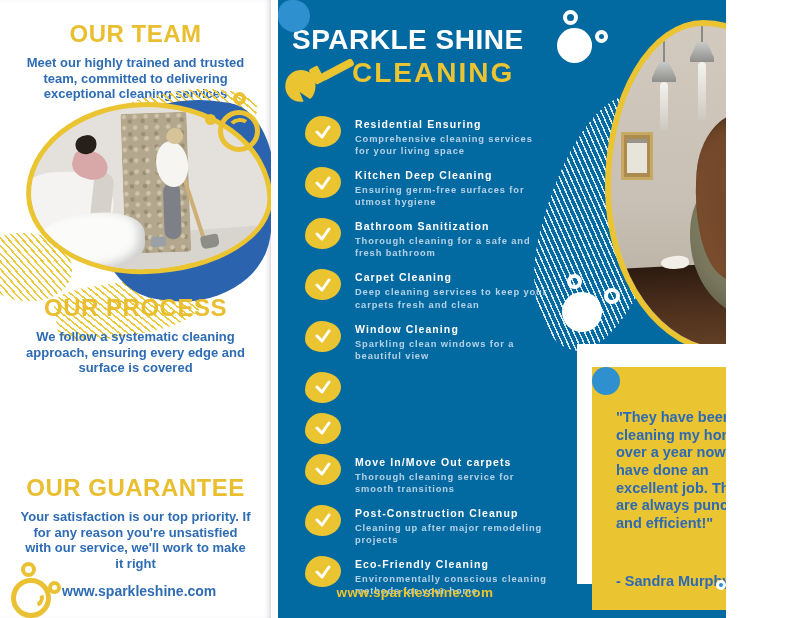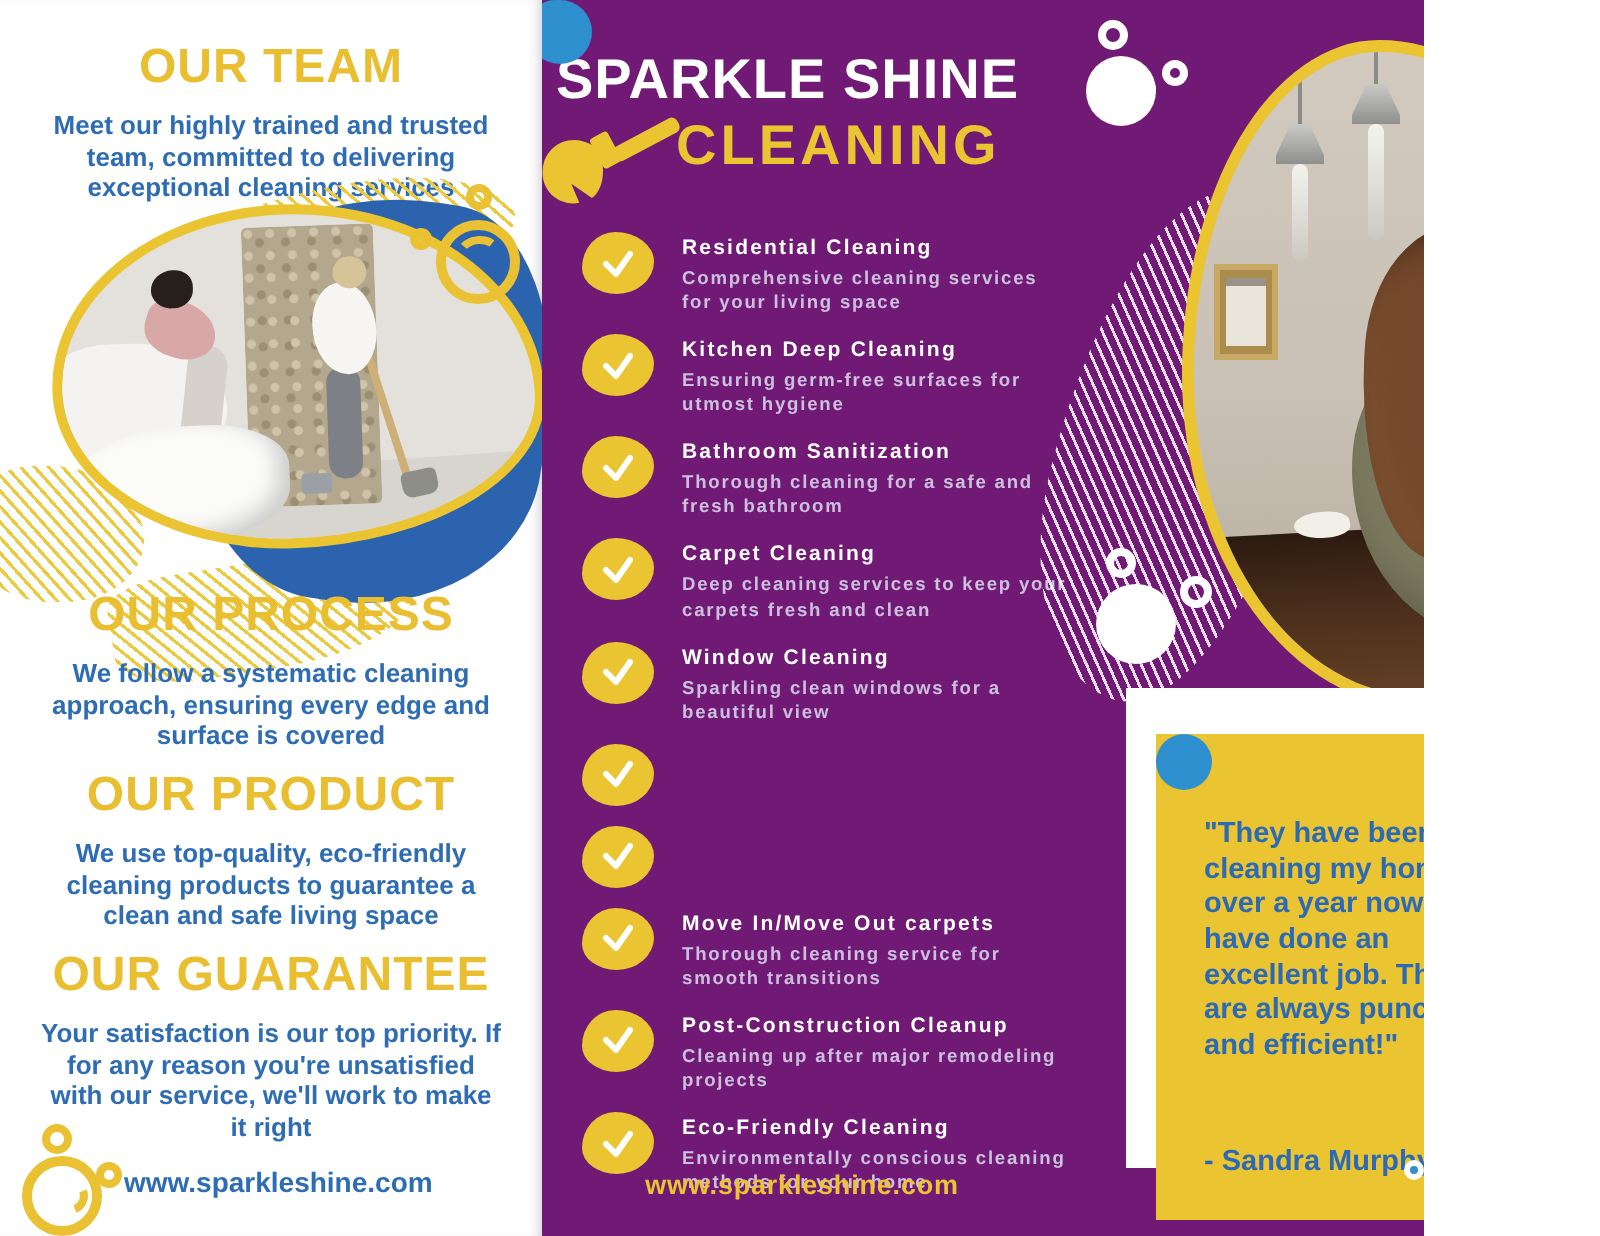--- a/index.html
+++ b/index.html
@@ -2,21 +2,21 @@
 <html><head>
 <meta charset="utf-8">
 <style>
   html,body{margin:0;padding:0;background:#fff;}
   .page{position:relative;width:800px;height:618px;overflow:hidden;
         font-family:"Liberation Sans",sans-serif;background:#fff;}
 
   
   .panel-left{position:absolute;left:0;top:0;width:271px;height:618px;background:#ffffff;
               overflow:hidden;z-index:2;box-shadow:inset -5px 0 7px -5px rgba(60,60,90,.35);}
-  .panel-blue{position:absolute;left:264px;top:0;width:448px;height:618px;background:#701a75;overflow:hidden;}
+  .panel-blue{position:absolute;left:278px;top:0;width:448px;height:618px;background:#0369a1;overflow:hidden;}
 
   
   .sec{position:absolute;left:0;width:271px;text-align:center;}
   .sec h2{margin:0 0 7px;font-size:24px;font-weight:bold;color:#e9bf31;letter-spacing:.5px;text-align:center;}
   .sec p{margin:0 auto;width:232px;font-size:13px;font-weight:bold;color:#2e6cb4;line-height:1.2;}
   .s0{top:20px}.s1{top:294px}.s2{top:384px}.s3{top:474px}
 
   
   .hatch-y{position:absolute;background:repeating-linear-gradient(48deg,#ecca3d 0 1.6px,transparent 1.6px 5.2px);}
   .h-top{left:86px;top:92px;width:172px;height:46px;border-radius:60% 40% 50% 50%/70% 60% 40% 30%;transform:rotate(-7deg);}
@@ -144,24 +144,20 @@
       <div class="ysmile" style="left:228px;top:118px;width:15px;height:11px;transform:rotate(-6deg);"></div>
       <div class="ydonut" style="left:233px;top:92px;width:5px;height:5px;"></div>
       <div class="ydonut" style="left:205px;top:114px;width:3px;height:3px;"></div>
     </div>
 
     <div class="sec s1">
       <h2>OUR PROCESS</h2>
       <p>We follow a systematic cleaning approach, ensuring every edge and surface is covered</p>
     </div>
 
-    <div class="sec s2">
-      <h2>OUR PRODUCT</h2>
-      <p>We use top-quality, eco-friendly cleaning products to guarantee a clean and safe living space</p>
-    </div>
 
     <div class="sec s3">
       <h2>OUR GUARANTEE</h2>
       <p>Your satisfaction is our top priority. If for any reason you're unsatisfied with our service, we'll work to make it right</p>
     </div>
 
     <div>
       <div class="ybub-big" style="left:11px;top:578px;width:30px;height:30px;position:absolute;border-width:5px;"></div>
       <div class="yarc" style="left:26px;top:589px;width:10px;height:10px;transform:rotate(24deg);"></div>
       <div class="ydonut" style="left:21px;top:562px;width:7px;height:7px;"></div>
@@ -183,21 +179,21 @@
     </svg>
 
     <div class="services">
       <div class="svc">
         <div class="blob-check">
             <svg width="18" height="14">
               <polyline points="3,7 8,12 15,2" stroke="#fff" stroke-width="3" fill="none" stroke-linecap="round" stroke-linejoin="round"></polyline>
             </svg>
           </div>
         <div>
-            <div class="svc-title">Residential Cleaning</div>
+            <div class="svc-title">Residential Ensuring</div>
              <div class="svc-desc">Comprehensive cleaning services for your living space</div>
           </div>
       </div>
       <div class="svc">
         <div class="blob-check">
             <svg width="18" height="14">
               <polyline points="3,7 8,12 15,2" stroke="#fff" stroke-width="3" fill="none" stroke-linecap="round" stroke-linejoin="round"></polyline>
             </svg>
           </div>
         <div>

